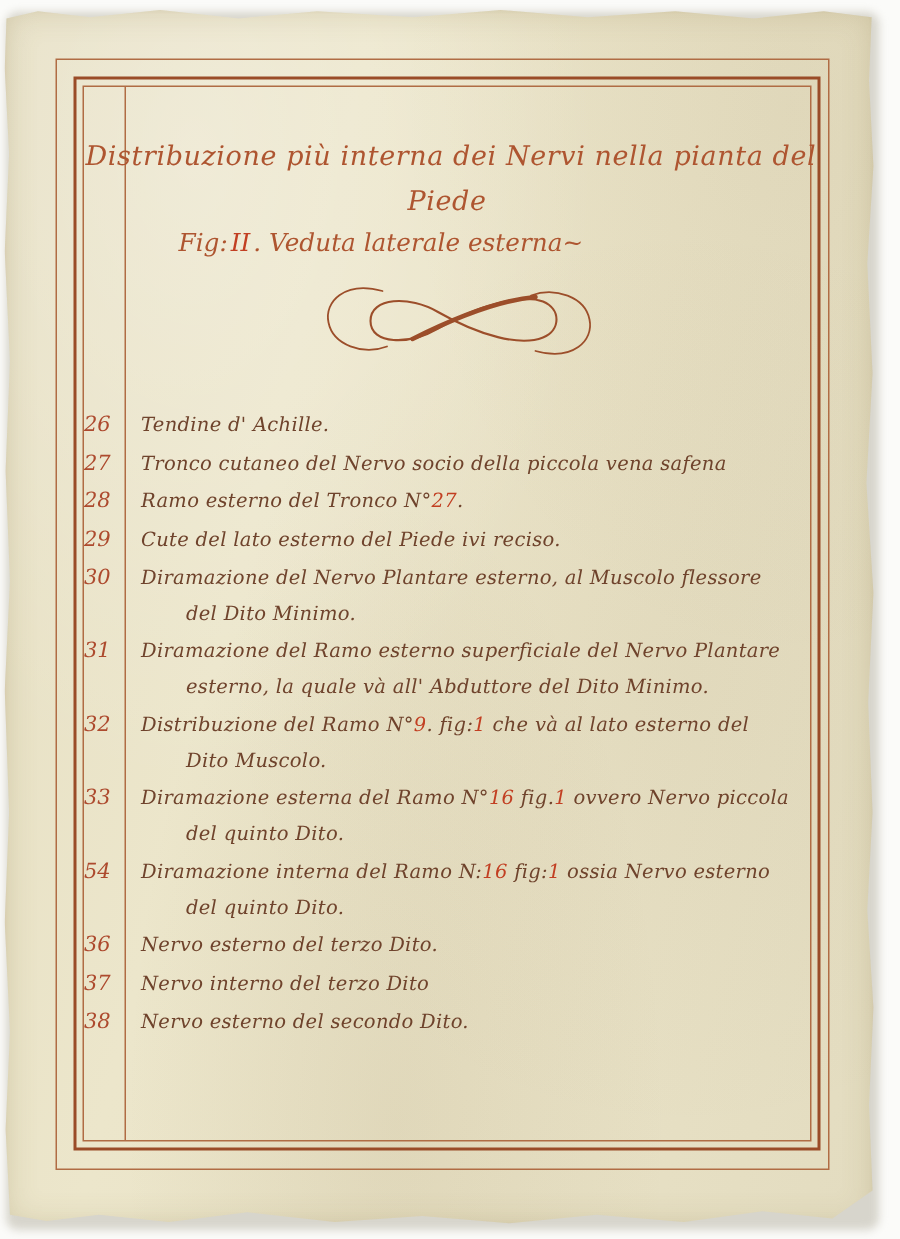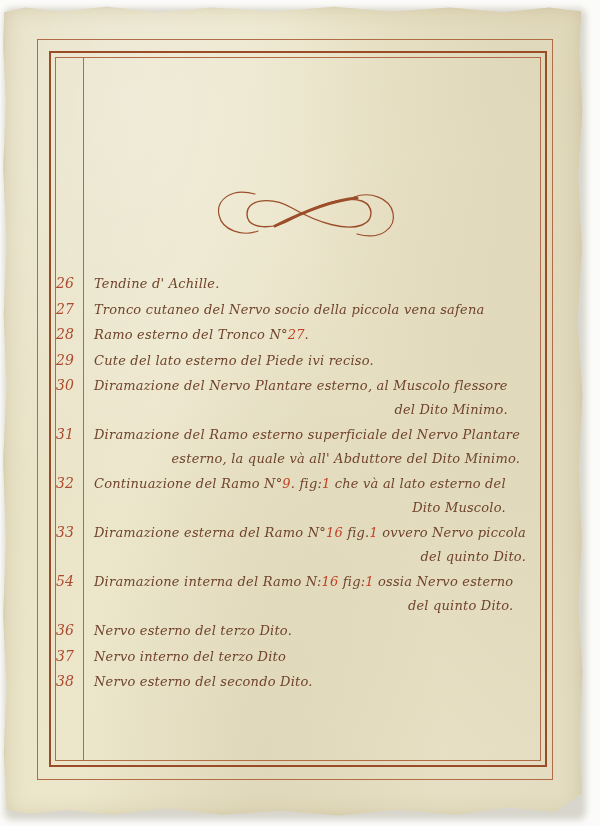--- a/index.html
+++ b/index.html
@@ -49,35 +49,40 @@
   .t2{line-height:27px;}
   .fig{font-size:16.5px;color:var(--title-ink);line-height:27px;text-align:left;padding-left:62px;white-space:nowrap;}
   .figno{color:var(--reference-ink);padding:0 2px;}
   .swash{letter-spacing:2px;}
   .flourish{position:absolute;left:213px;top:180px;width:182px;height:58px;}
   .legend{position:absolute;left:54px;top:267px;right:42px;}
   .row{display:flex;margin-bottom:2px;}
   .num{width:27px;flex:0 0 27px;text-align:left;font-size:14px;line-height:23.5px;color:var(--number-ink);}
   .txt{padding-left:11px;font-size:13px;color:var(--body-ink);letter-spacing:0.2px;}
   .ln{line-height:23.5px;white-space:nowrap;}
-  .cont{padding-left:30px;text-align:right;}
+  .cont{padding-left:30px;}
   .ref{color:var(--reference-ink);}
 </style>
 </head>
 <body>
 
 <div class="stage">
   <div class="paper-shadow"></div>
   <div class="paper">
 
     <div class="rule-outer"></div>
     <div class="rule-thick"></div>
     <div class="rule-thin"></div>
     <div class="col-divider"></div>
 
+    <div class="title-block">
+      <div class="t1">Distribuzione più interna dei Nervi nella pianta del</div>
+      <div class="t1 t2">Piede</div>
+      <div class="fig"><span>Fig:</span><span class="figno">II</span><span>. Veduta laterale esterna</span><span class="swash">~</span></div>
+    </div>
 
     <svg class="flourish" viewBox="0 0 182 58" fill="none">
       <path d="M 40 9 C 15 2, 1 16, 4 30 C 7 45, 27 52, 43 46" stroke="#9c4e2a" stroke-width="1.2" stroke-linecap="round"></path>
       <path d="M 142 49 C 167 56, 181 42, 178 28 C 175 13, 155 6, 139 12" stroke="#9c4e2a" stroke-width="1.2" stroke-linecap="round"></path>
       <path d="M 32 29 C 32 13, 58 12, 77 23 C 105 39, 132 46, 147 40 C 159 35, 159 21, 147 16 C 133 11, 104 18, 77 34 C 58 45, 32 45, 32 29 Z" stroke="#9c4e2a" stroke-width="1.4" stroke-linecap="round"></path>
       <path d="M 60 41 C 88 27, 118 15, 142 13" stroke="#9c4e2a" stroke-width="3" stroke-linecap="round"></path>
     </svg>
 
     <div class="legend">
         <div class="row">
@@ -114,21 +119,21 @@
         <div class="row">
           <div class="num">31</div>
           <div class="txt">
             <div class="ln"><span>Diramazione del Ramo esterno superficiale del Nervo Plantare</span></div>
             <div class="ln cont"><span>esterno, la quale và all' Abduttore del Dito Minimo.</span></div>
           </div>
         </div>
         <div class="row">
           <div class="num">32</div>
           <div class="txt">
-            <div class="ln"><span>Continuazione del Ramo N°</span><span class="ref">9</span><span>. fig:</span><span class="ref">1</span><span> che và al lato esterno del</span></div>
+            <div class="ln"><span>Distribuzione del Ramo N°</span><span class="ref">9</span><span>. fig:</span><span class="ref">1</span><span> che và al lato esterno del</span></div>
             <div class="ln cont"><span>Dito Muscolo.</span></div>
           </div>
         </div>
         <div class="row">
           <div class="num">33</div>
           <div class="txt">
             <div class="ln"><span>Diramazione esterna del Ramo N°</span><span class="ref">16</span><span> fig.</span><span class="ref">1</span><span> ovvero Nervo piccola</span></div>
             <div class="ln cont"><span>del quinto Dito.</span></div>
           </div>
         </div>

